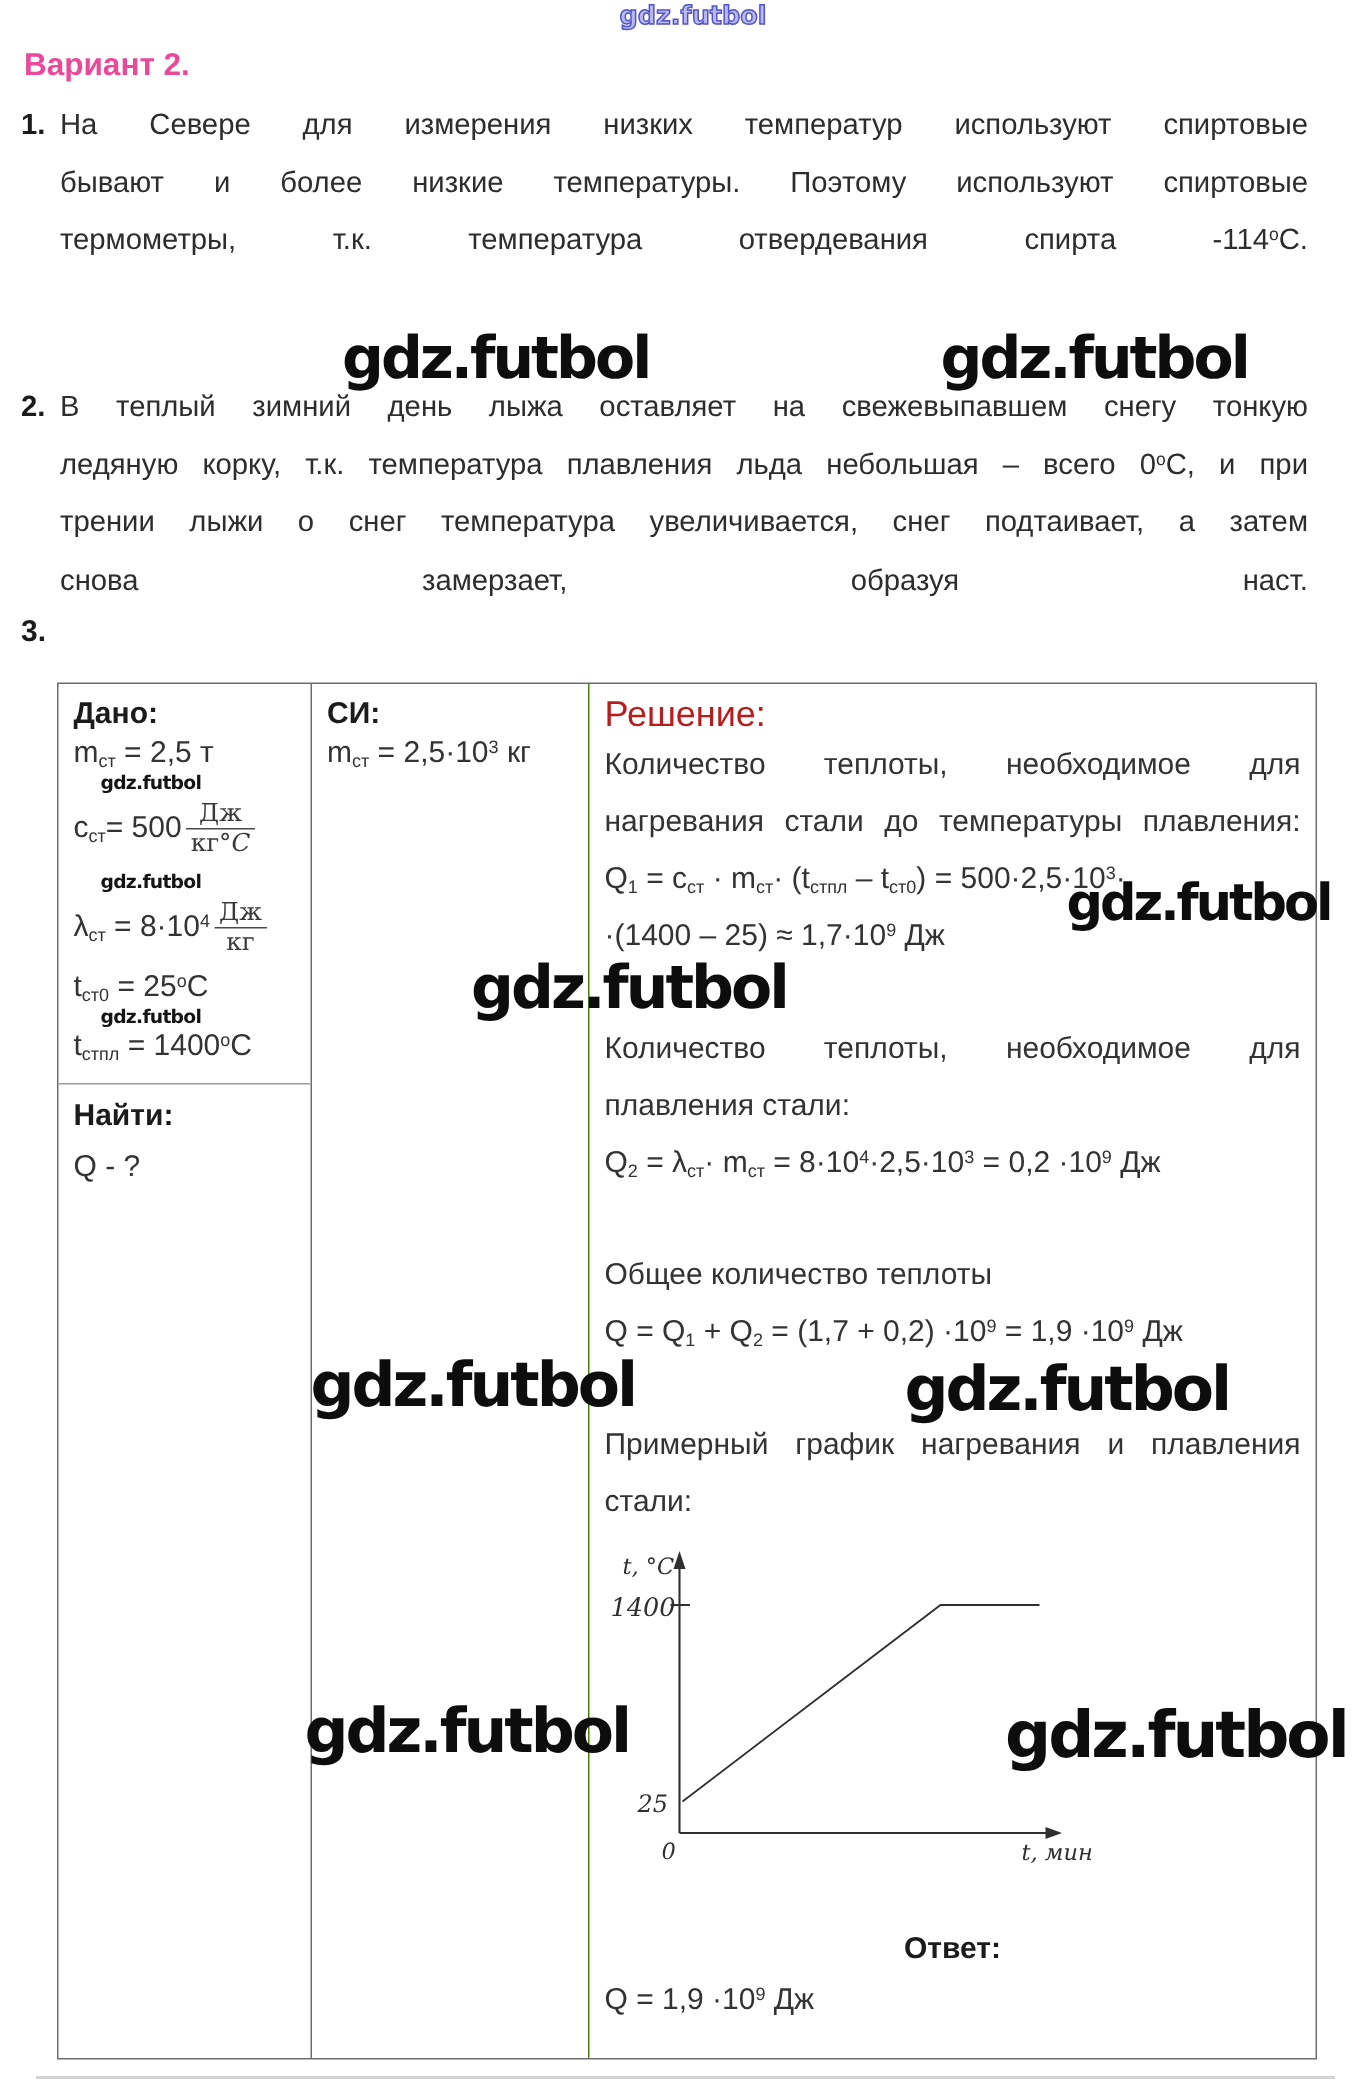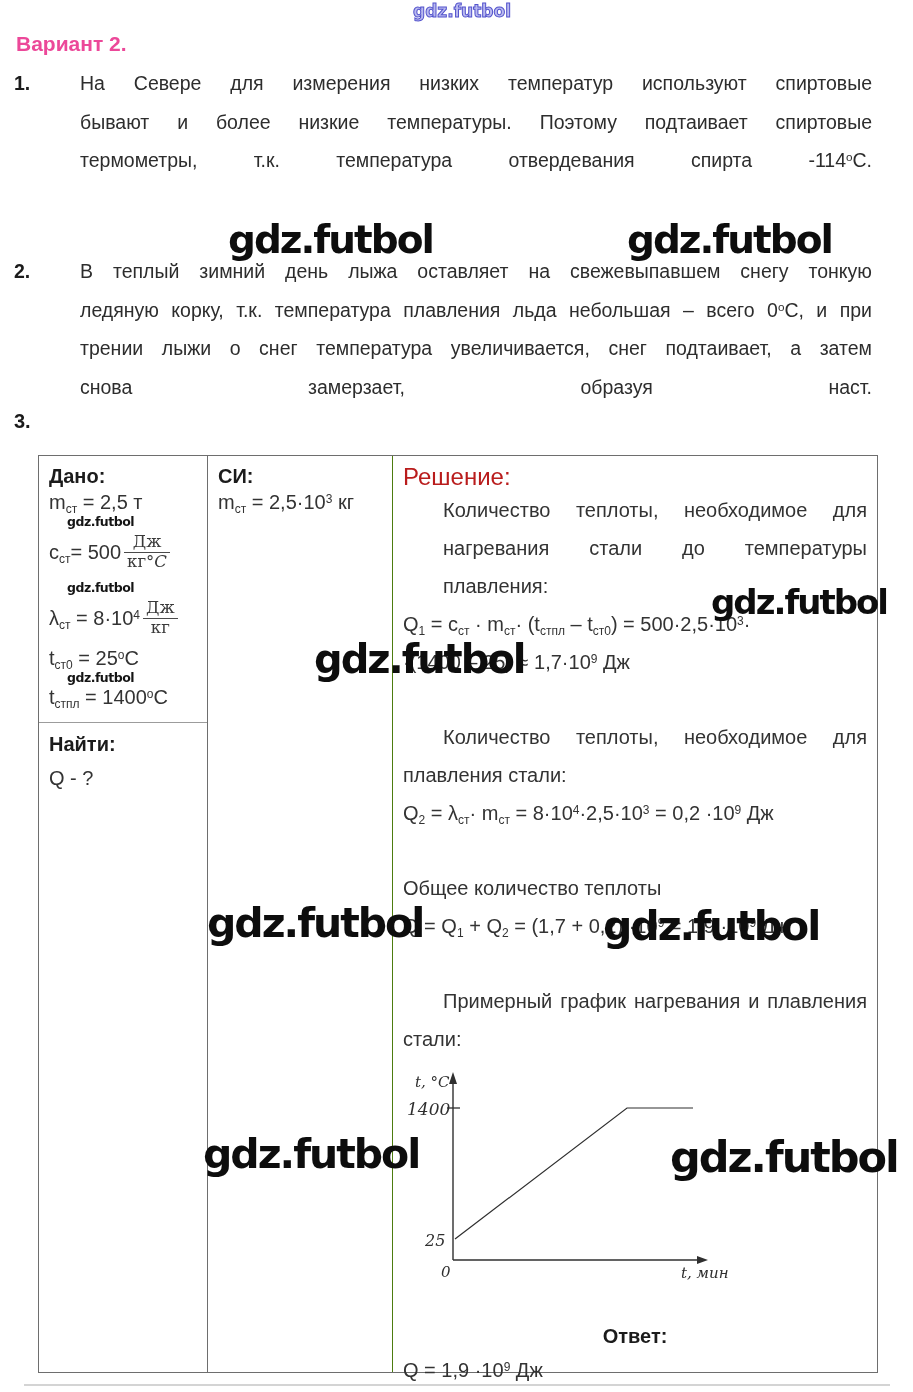--- a/index.html
+++ b/index.html
@@ -15,21 +15,21 @@
   .wm{position:absolute;font-family:"DejaVu Sans",sans-serif;font-weight:700;color:#0d0d0d;
       line-height:1;letter-spacing:-2px;z-index:6;white-space:nowrap;}
   .wm-small{font-family:"DejaVu Sans",sans-serif;font-weight:700;font-size:12.5px;line-height:13px;
             letter-spacing:-0.5px;color:#141414;margin-left:18px;}
 
   .variant{position:absolute;left:16px;top:32px;font-size:21px;font-weight:700;color:#ec4899;z-index:2;}
 
   .prob{position:absolute;left:14px;width:858px;font-size:19.5px;line-height:38.5px;z-index:2;}
   .pnum{position:absolute;left:0;top:0;font-weight:700;color:#1b1b1b;}
   .plines{margin-left:26px;}
-  .jline{text-align:justify;text-align-last:justify;white-space:normal;margin-left:40px;}
+  .jline{text-align:justify;text-align-last:justify;white-space:normal;}
   .lline{text-align:left;}
 
   .p3num{position:absolute;left:14px;top:410px;font-size:20px;font-weight:700;color:#1b1b1b;z-index:2;}
 
   
   .soltable{position:absolute;left:38px;top:455px;width:840px;height:918px;
             border:1.5px solid #6e6e6e;box-sizing:border-box;display:flex;z-index:1;}
   .col1{width:169px;border-right:1px solid #6e6e6e;box-sizing:border-box;display:flex;flex-direction:column;}
   .cell-given{height:267px;border-bottom:1px solid #9c9c9c;box-sizing:border-box;padding:7px 6px 0 10px;}
   .cell-find{flex:1;padding:8px 6px 0 10px;}
@@ -68,21 +68,21 @@
   <div class="wm" style="left:603px;top:906px;font-size:41px;">gdz.futbol</div>
   <div class="wm" style="left:203px;top:1134px;font-size:41px;">gdz.futbol</div>
   <div class="wm" style="left:670px;top:1136px;font-size:43px;">gdz.futbol</div>
 
   <div class="variant">Вариант 2.</div>
 
   <div class="prob" style="top:64px;">
     <span class="pnum">1.</span>
     <div class="plines">
       <div class="jline">На Севере для измерения низких температур используют спиртовые</div>
-      <div class="jline">бывают и более низкие температуры. Поэтому подтаивает спиртовые</div>
+      <div class="jline">бывают и более низкие температуры. Поэтому используют спиртовые</div>
       <div class="jline">термометры, т.к. температура отвердевания спирта -114<sup>o</sup>С.</div>
     </div>
   </div>
 
   <div class="prob" style="top:252px;">
     <span class="pnum">2.</span>
     <div class="plines">
       <div class="jline">В теплый зимний день лыжа оставляет на свежевыпавшем снегу тонкую</div>
       <div class="jline">ледяную корку, т.к. температура плавления льда небольшая – всего 0<sup>o</sup>С, и при</div>
       <div class="jline">трении лыжи о снег температура увеличивается, снег подтаивает, а затем</div>

